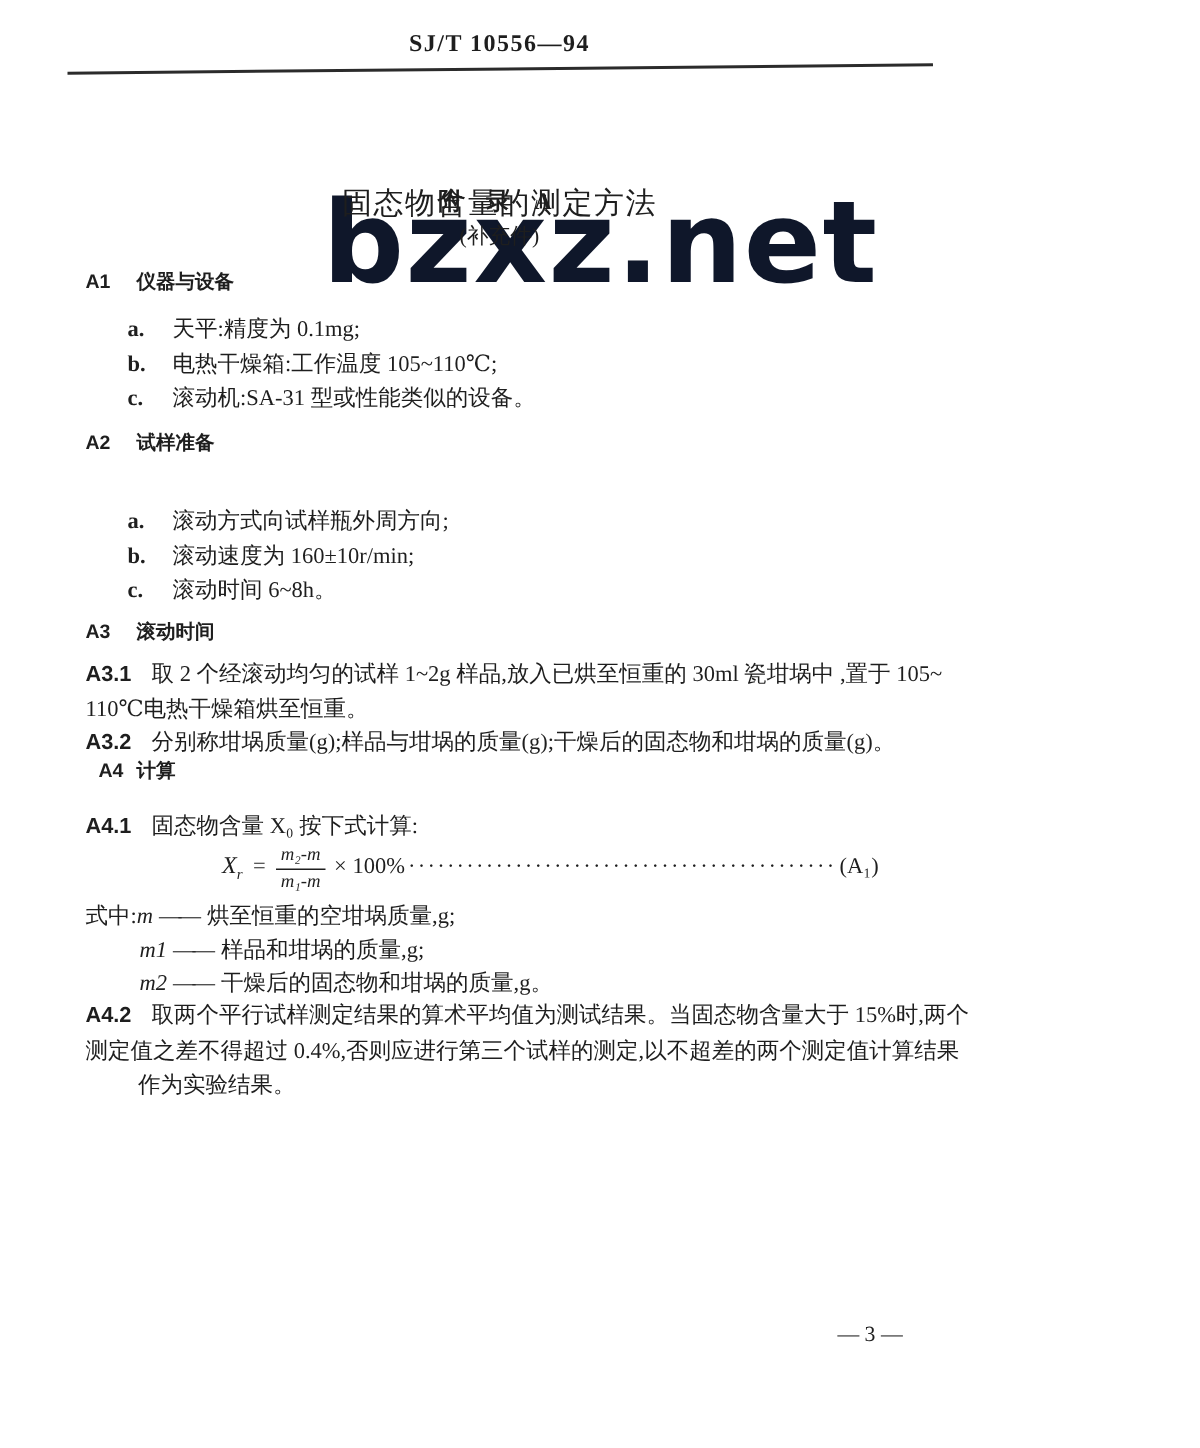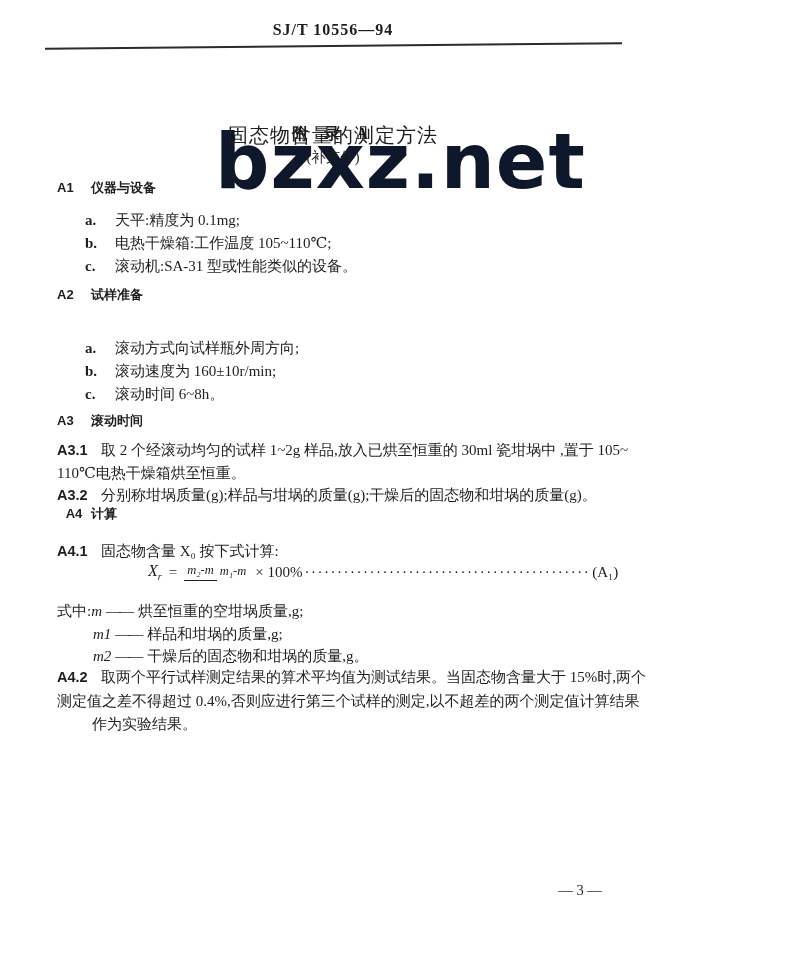--- a/index.html
+++ b/index.html
@@ -30,21 +30,21 @@
   .title-note{top:148px;font-size:14.5px;}
   .sec-head{font-size:13px;font-weight:bold;}
   .sec-head .num{display:inline-block;min-width:34px;font-family:"Liberation Sans","DejaVu Sans",sans-serif;}
   .body-text{font-size:15px;line-height:1;}
   .item-letter{display:inline-block;min-width:30px;font-weight:bold;font-family:"Liberation Serif",serif;}
   .para-label{display:inline-block;min-width:44px;font-weight:bold;font-family:"Liberation Sans","DejaVu Sans",sans-serif;font-size:14.5px;}
   .formula{display:flex;align-items:center;font-size:15px;}
   .f-lhs{font-style:italic;font-size:16px;}
   .f-lhs sub{font-style:italic;font-size:10px;}
   .f-eq{margin:0 7px;}
-  .frac{display:inline-flex;flex-direction:row;align-items:center;font-size:12.5px;font-style:italic;line-height:1.25;margin-right:6px;}
+  .frac{display:inline-flex;flex-direction:column;align-items:center;font-size:12.5px;font-style:italic;line-height:1.25;margin-right:6px;}
   .frac .num{border-bottom:1px solid #1e1e1e;padding:0 3px 1px;}
   .frac .den{padding:0 3px;}
   .dots{letter-spacing:1.5px;margin:0 2px;}
   .def-dash{display:inline-block;margin:0 6px 0 4px;letter-spacing:-2px;}
   .def-symbol{font-style:italic;}
   .footer-page{top:882px;left:540px;width:80px;text-align:center;font-size:14.5px;}
 </style>
 </head>
 <body>
 

